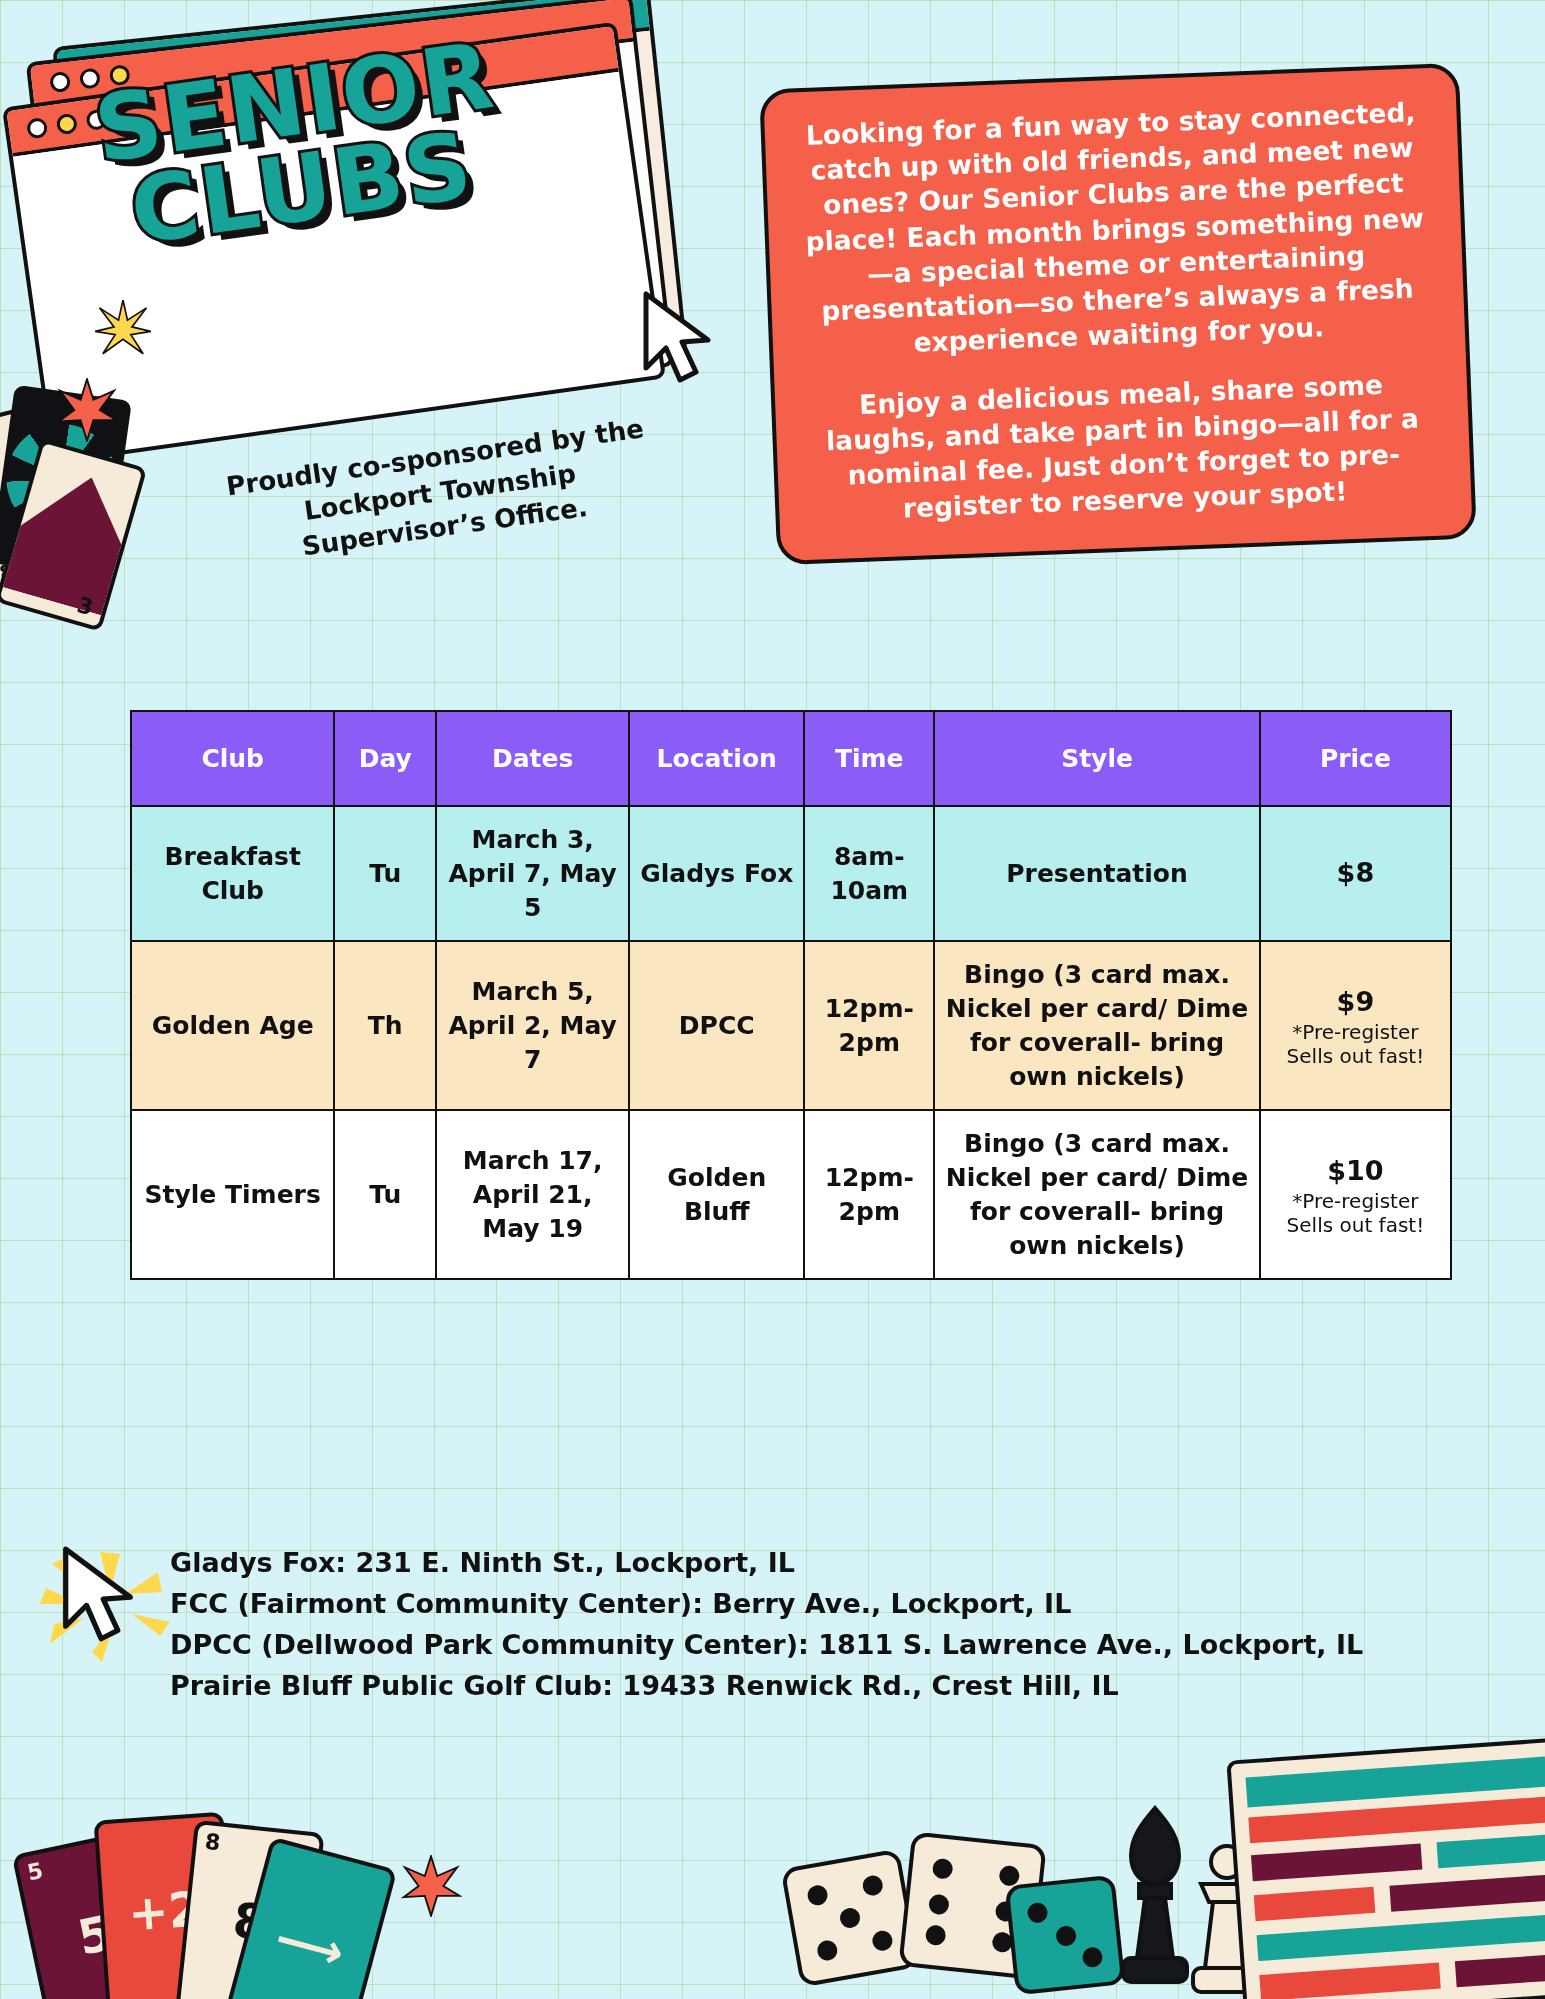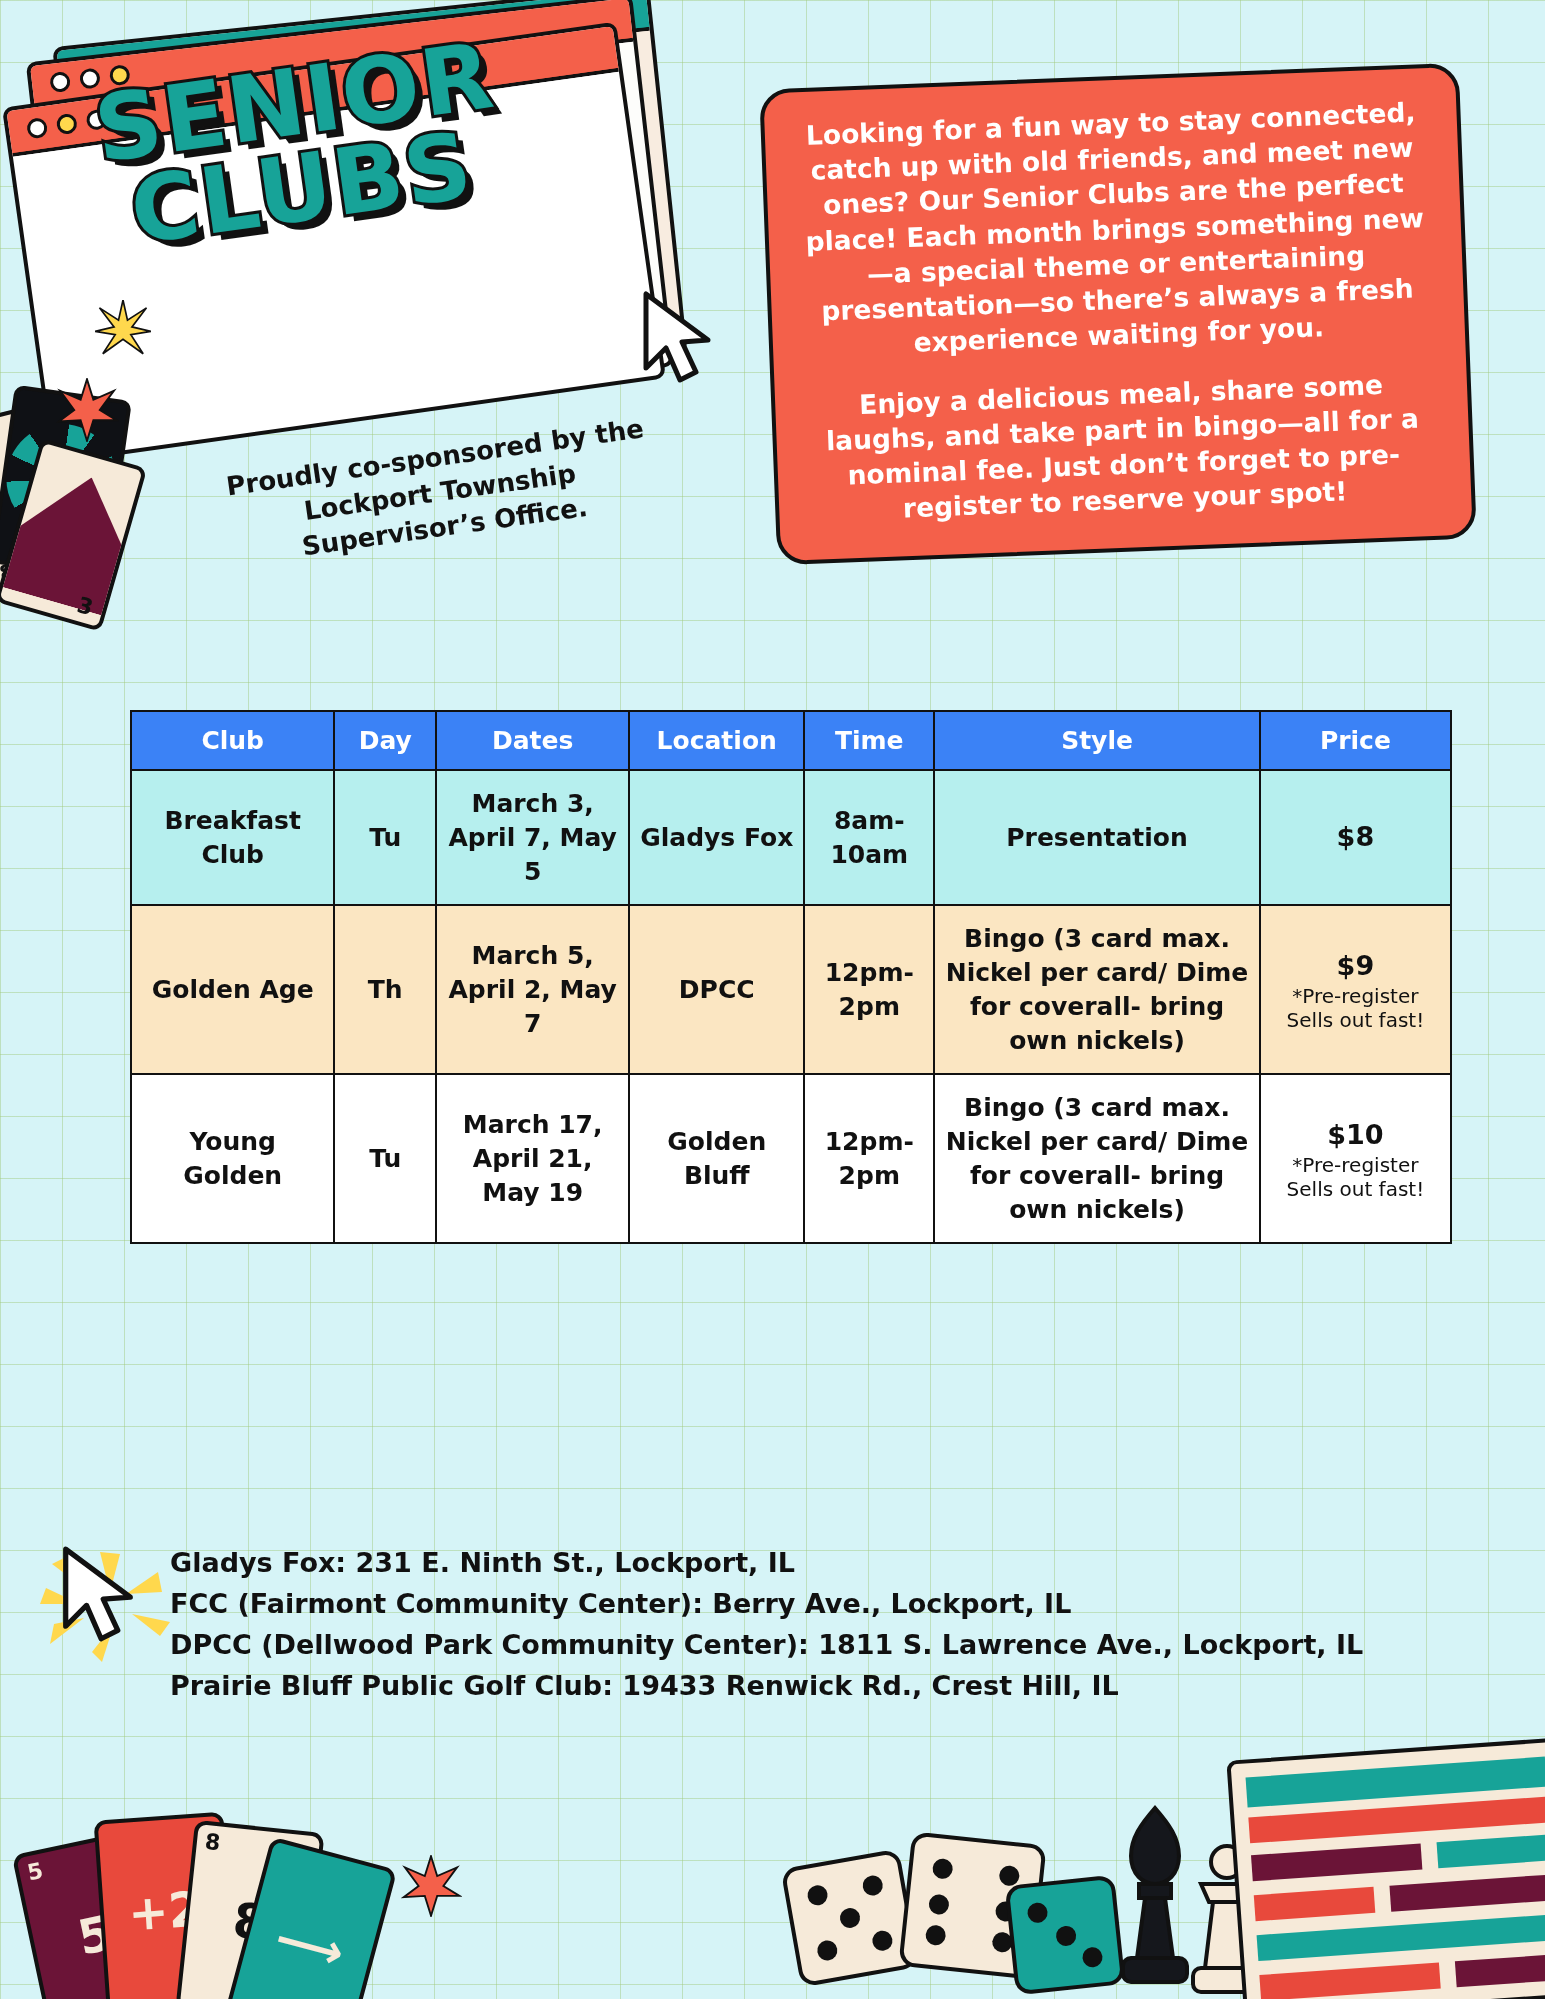--- a/index.html
+++ b/index.html
@@ -151,24 +151,24 @@
   }
   table.sched th, table.sched td {
     border: 2px solid #111;
     text-align: center;
     vertical-align: middle;
     font-family: "DejaVu Sans", sans-serif;
     font-weight: bold;
     color: #111;
   }
   table.sched thead th {
-    background: #3b82f6;
+    background: #8b5cf6;
     color: #ffffff;
     font-size: 25px;
-    padding: 14px 4px;
+    padding: 32px 4px;
   }
   table.sched td {
     font-size: 25px;
     padding: 16px 6px;
     line-height: 1.35;
   }
   tr.row-teal td { background: #b6efee; }
   tr.row-teal2 td { background: #b6efee; }
   tr.row-cream td { background: #fbe6c2; }
   tr.row-white td { background: #ffffff; }
@@ -424,21 +424,21 @@
         <td>March 5, April 2, May 7</td>
         <td>DPCC</td>
         <td>12pm-2pm</td>
         <td class="style-cell">Bingo (3 card max. Nickel per card/ Dime for coverall- bring own nickels)</td>
         <td class="price-cell">
           <span class="price-main">$9</span>
           <span class="price-note">*Pre-register Sells out fast!</span>
         </td>
       </tr>
       <tr class="row-white">
-        <td>Young Golden</td>
+        <td>Style Timers</td>
         <td>Tu</td>
         <td>March 17, April 21, May 19</td>
         <td>Golden Bluff</td>
         <td>12pm-2pm</td>
         <td class="style-cell">Bingo (3 card max. Nickel per card/ Dime for coverall- bring own nickels)</td>
         <td class="price-cell">
           <span class="price-main">$10</span>
           <span class="price-note">*Pre-register Sells out fast!</span>
         </td>
       </tr>

